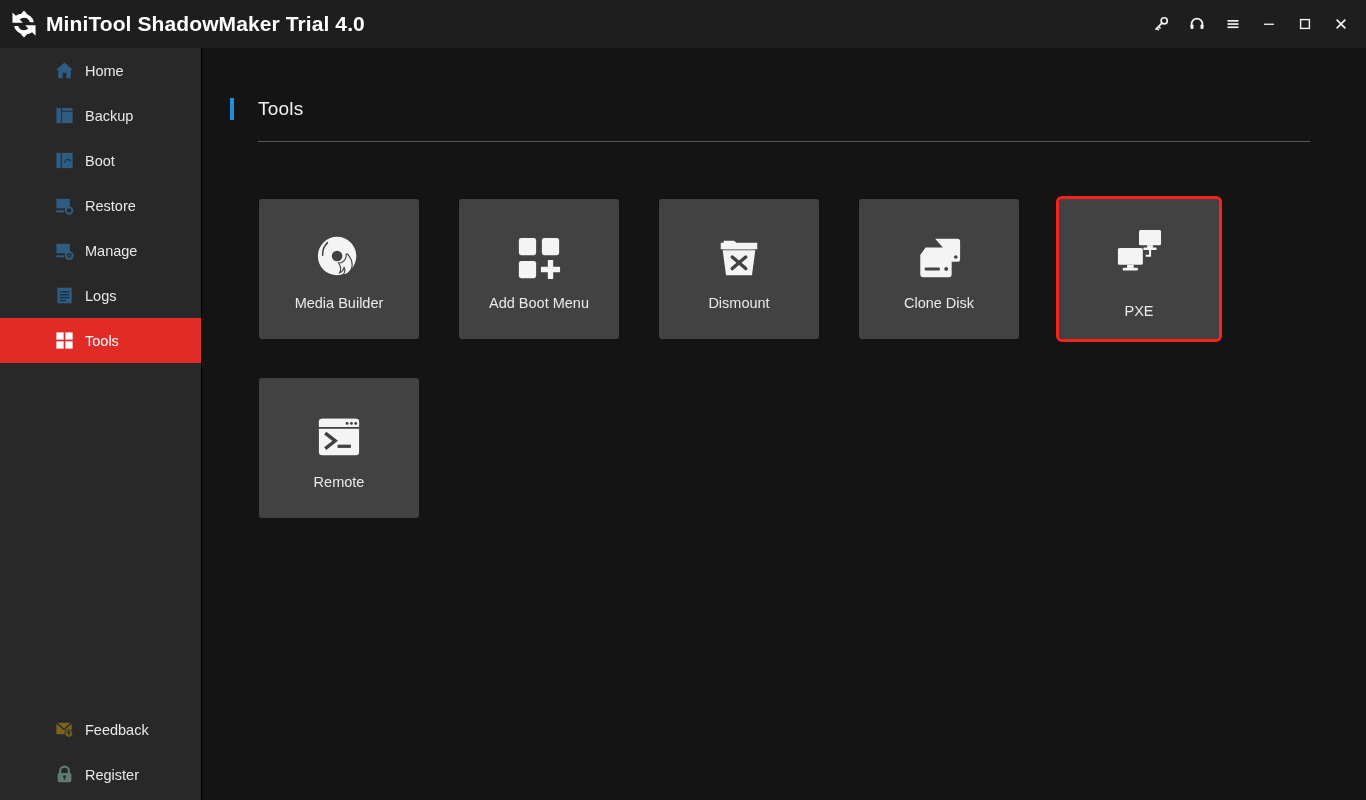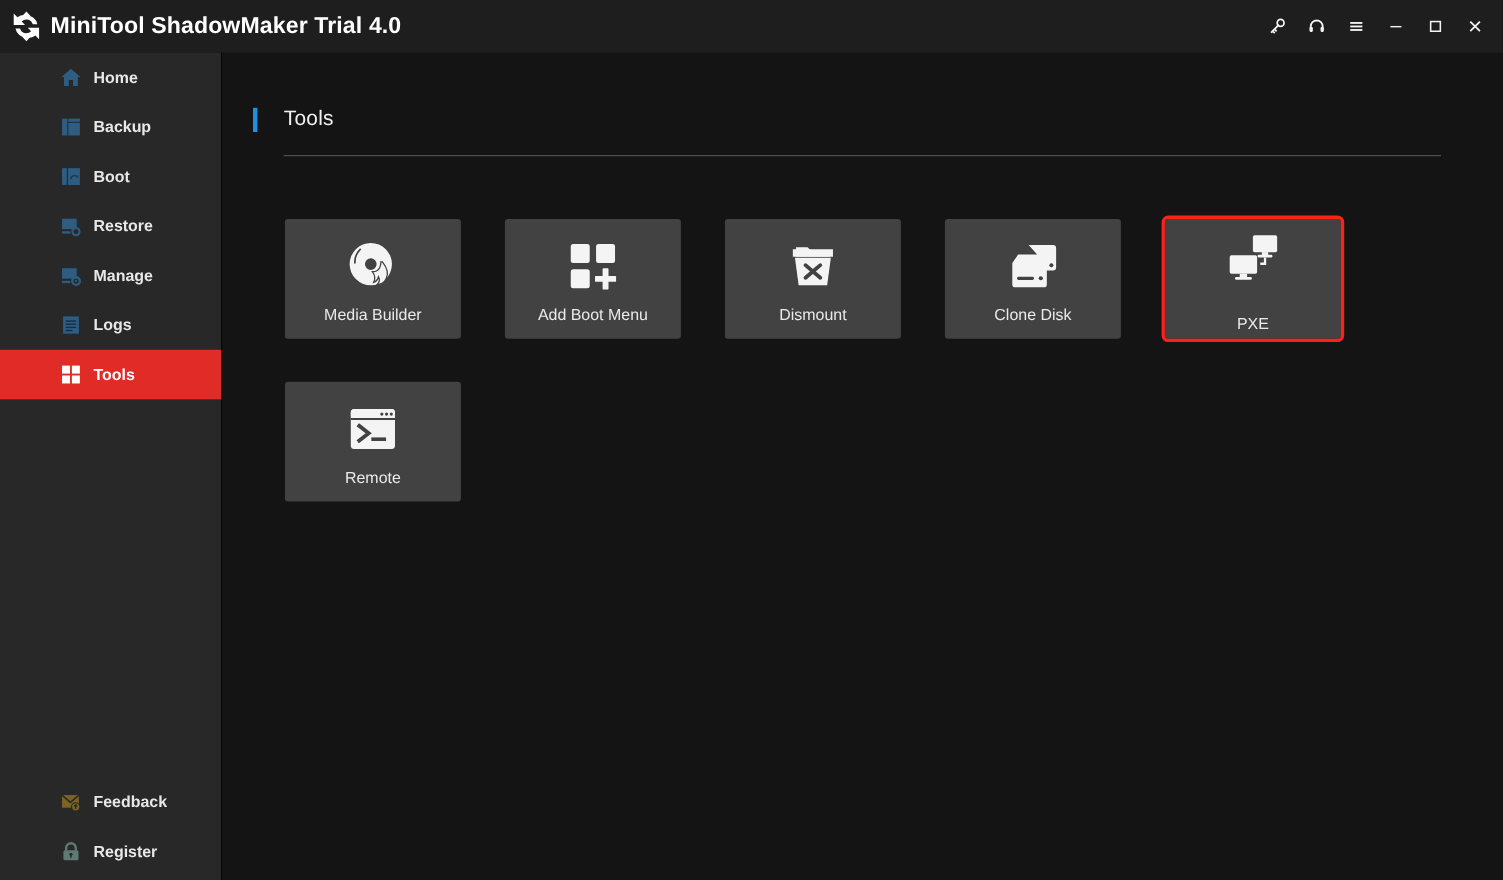--- a/index.html
+++ b/index.html
@@ -57,21 +57,20 @@
     position: absolute; left: 53px; top: 50%;
     transform: translateY(-50%);
     width: 22px; height: 22px;
     display: flex; align-items: center; justify-content: center;
   }
   .nav-item .nav-label {
     margin-left: 33px;
     color: #e8e8e8;
     font-size: 14.5px;
     white-space: nowrap;
-    font-weight: bold;
   }
   .nav-item.active {
     background: #e02b27;
   }
   .nav-item.active .nav-label { color: #ffffff; }
 
   .nav-bottom {
     position: absolute; left: 0; bottom: 0;
     width: 162px;
   }
@@ -103,21 +102,21 @@
     background: #555555;
   }
 
   .tile-grid {
     position: absolute; left: 56px; top: 151px;
     width: 1020px;
     display: flex; flex-wrap: wrap;
     gap: 39px 40px;
   }
   .tile {
-    width: 160px; height: 109px;
+    width: 160px; height: 140px;
     background: #424242;
     border-radius: 3px;
     display: flex; flex-direction: column;
     align-items: center; justify-content: center;
     position: relative;
   }
   .tile .tile-icon {
     height: 56px;
     display: flex; align-items: center; justify-content: center;
     margin-top: 2px;

